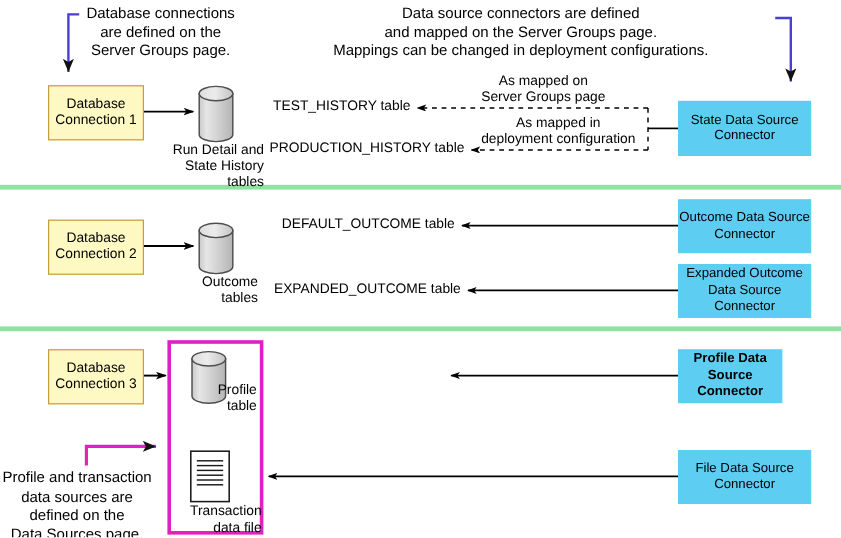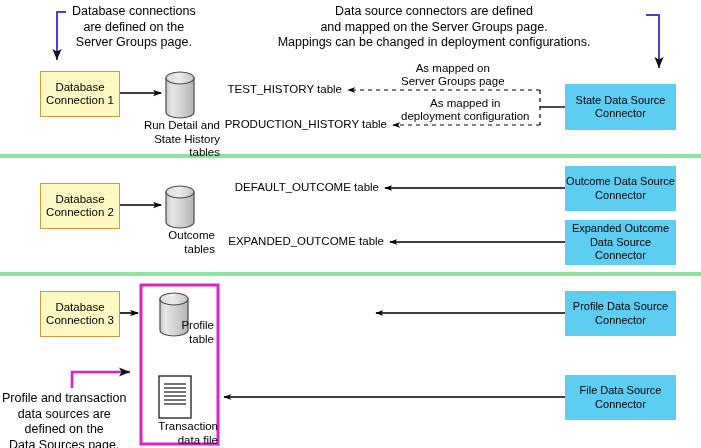--- a/index.html
+++ b/index.html
@@ -252,21 +252,21 @@
 
   <div class="abs lbl lbl-center" style="left:142px; top:420px; width:76px;">Transaction
 data file</div>
 
 
   <div class="abs note" style="left:2px; top:391px;">Profile and transaction
 data sources are
 defined on the
 Data Sources page.</div>
 
-  <div class="abs conn-box" style="left:565px; top:291px; width:111px; height:45px;">Profile
+  <div class="abs conn-box" style="left:565px; top:291px; width:87px; height:45px;font-weight:bold;">Profile
 Data Source
 Connector</div>
 
   <div class="abs conn-box" style="left:565px; top:375px; width:111px; height:45px;">File
 Data Source
 Connector</div>
 
 </div>
 
 </body></html>

